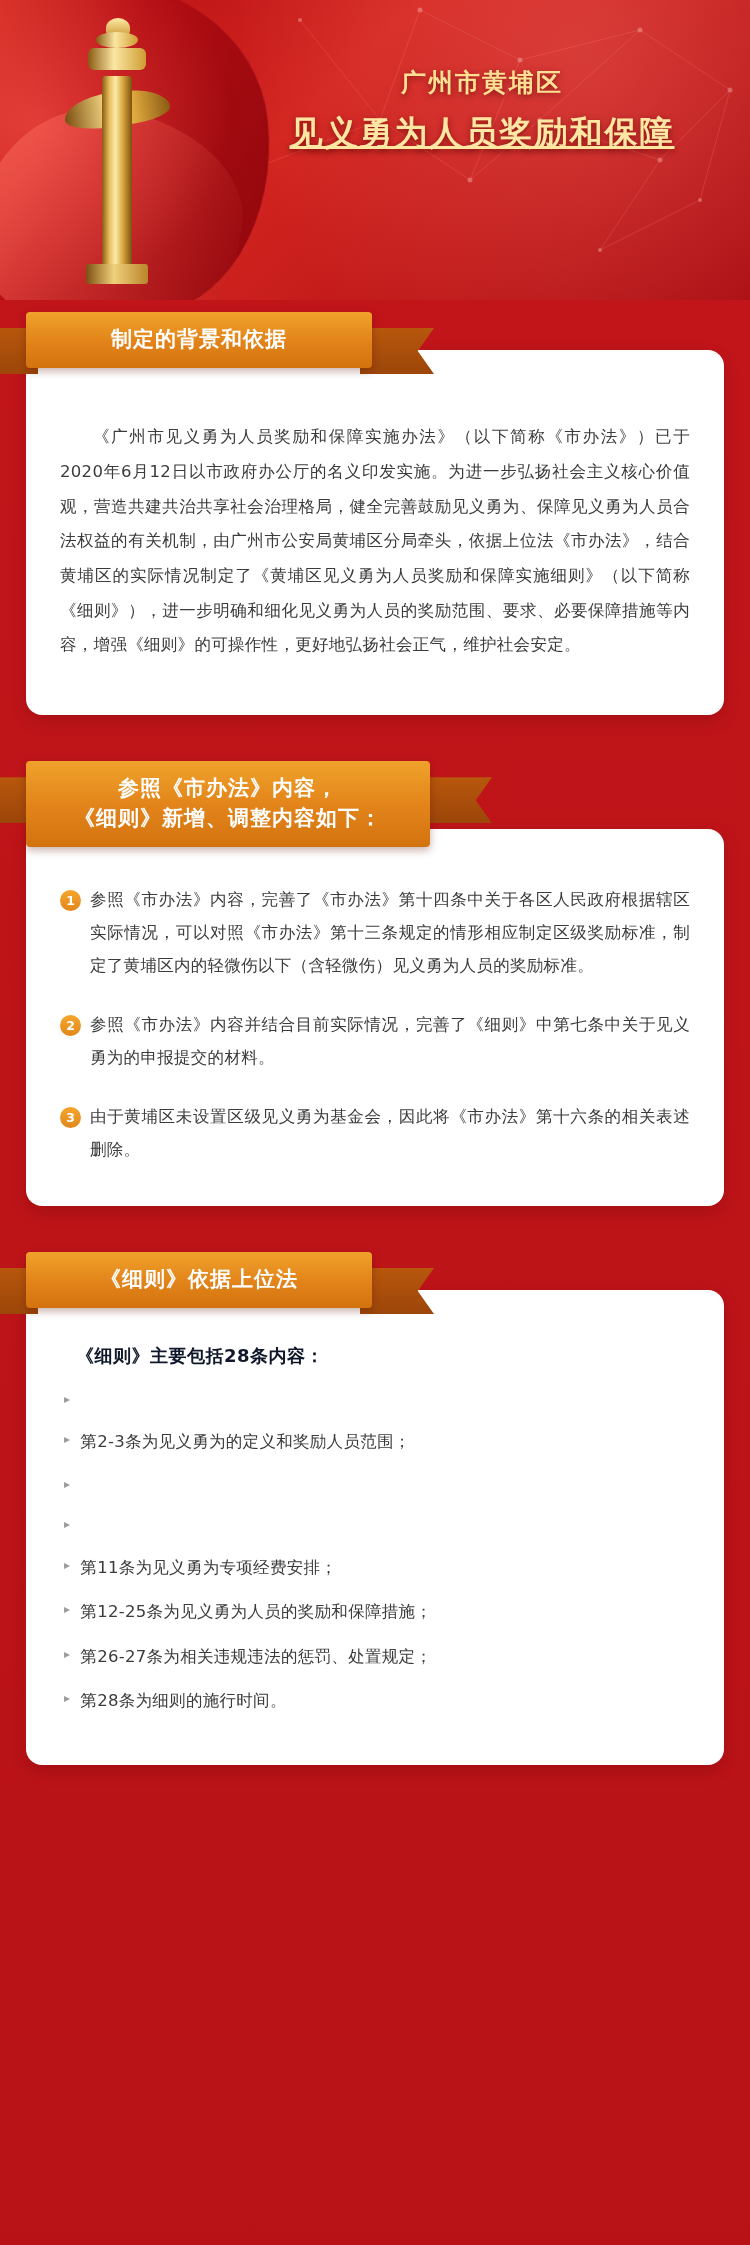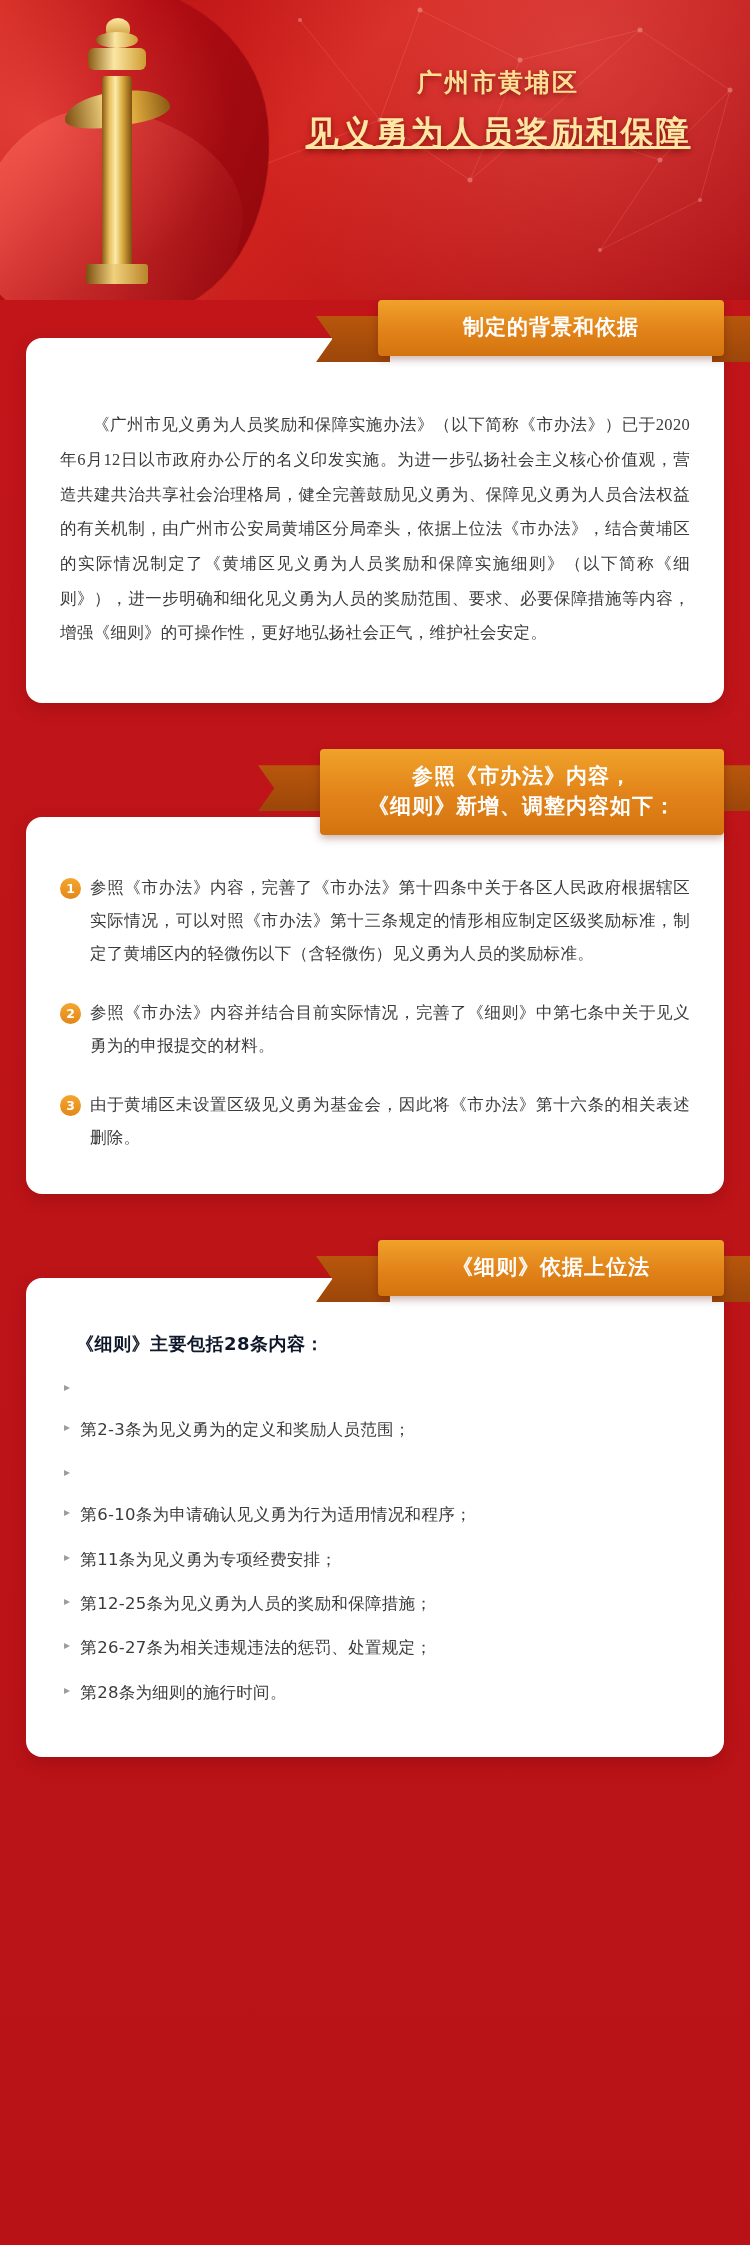--- a/index.html
+++ b/index.html
@@ -118,21 +118,21 @@
     left: 28px;
     top: 246px;
     width: 62px;
     height: 20px;
     background: linear-gradient(90deg, #7d4f10, #f0d17c 45%, #b9852a);
     border-radius: 3px;
   }
 
   .hero-title {
     position: absolute;
-    right: 12px;
+    right: 28px;
     top: 66px;
     width: 480px;
     text-align: center;
     color: #ffe9a8;
     text-shadow: 0 2px 6px rgba(80,0,0,0.6);
   }
   .hero-title .line1 {
     font-size: 25px;
     font-weight: bold;
     letter-spacing: 2px;
@@ -150,22 +150,23 @@
   }
 
   
   .section {
     position: relative;
     margin: 0 26px 46px 26px;
   }
   .banner-wrap {
     position: relative;
     display: flex;
-    justify-content: flex-end;
+    justify-content: flex-start;
     z-index: 3;
+    margin-top: 12px;
   }
   .banner {
     position: relative;
     background: linear-gradient(180deg, #f0a22b 0%, #e2841a 52%, #d3730f 100%);
     color: #ffffff;
     font-size: 21px;
     font-weight: bold;
     letter-spacing: 1px;
     text-align: center;
     padding: 13px 48px;
@@ -201,21 +202,20 @@
     box-shadow: 0 6px 16px rgba(80,0,0,0.22);
   }
 
   .para {
     font-size: 16.5px;
     line-height: 2.1;
     color: #3b3b3b;
     text-align: justify;
     text-indent: 2em;
     letter-spacing: 0.3px;
-    font-family: Liberation Serif, serif;
   }
 
   
   .num-item {
     display: flex;
     align-items: flex-start;
     margin-bottom: 26px;
   }
   .num-item:last-child { margin-bottom: 4px; }
   .num-badge {
@@ -373,21 +373,20 @@
           </li>
         <li>
             <span class="arrow">▸</span>
             <span>第2-3条为见义勇为的定义和奖励人员范围；</span>
           </li>
         <li>
             <span class="arrow">▸</span>
           </li>
         <li>
             <span class="arrow">▸</span>
-            <span>第6-10条为申请确认见义勇为行为适用情况和程序；</span>
           </li>
         <li>
             <span class="arrow">▸</span>
             <span>第11条为见义勇为专项经费安排；</span>
           </li>
         <li>
             <span class="arrow">▸</span>
             <span>第12-25条为见义勇为人员的奖励和保障措施；</span>
           </li>
         <li>

